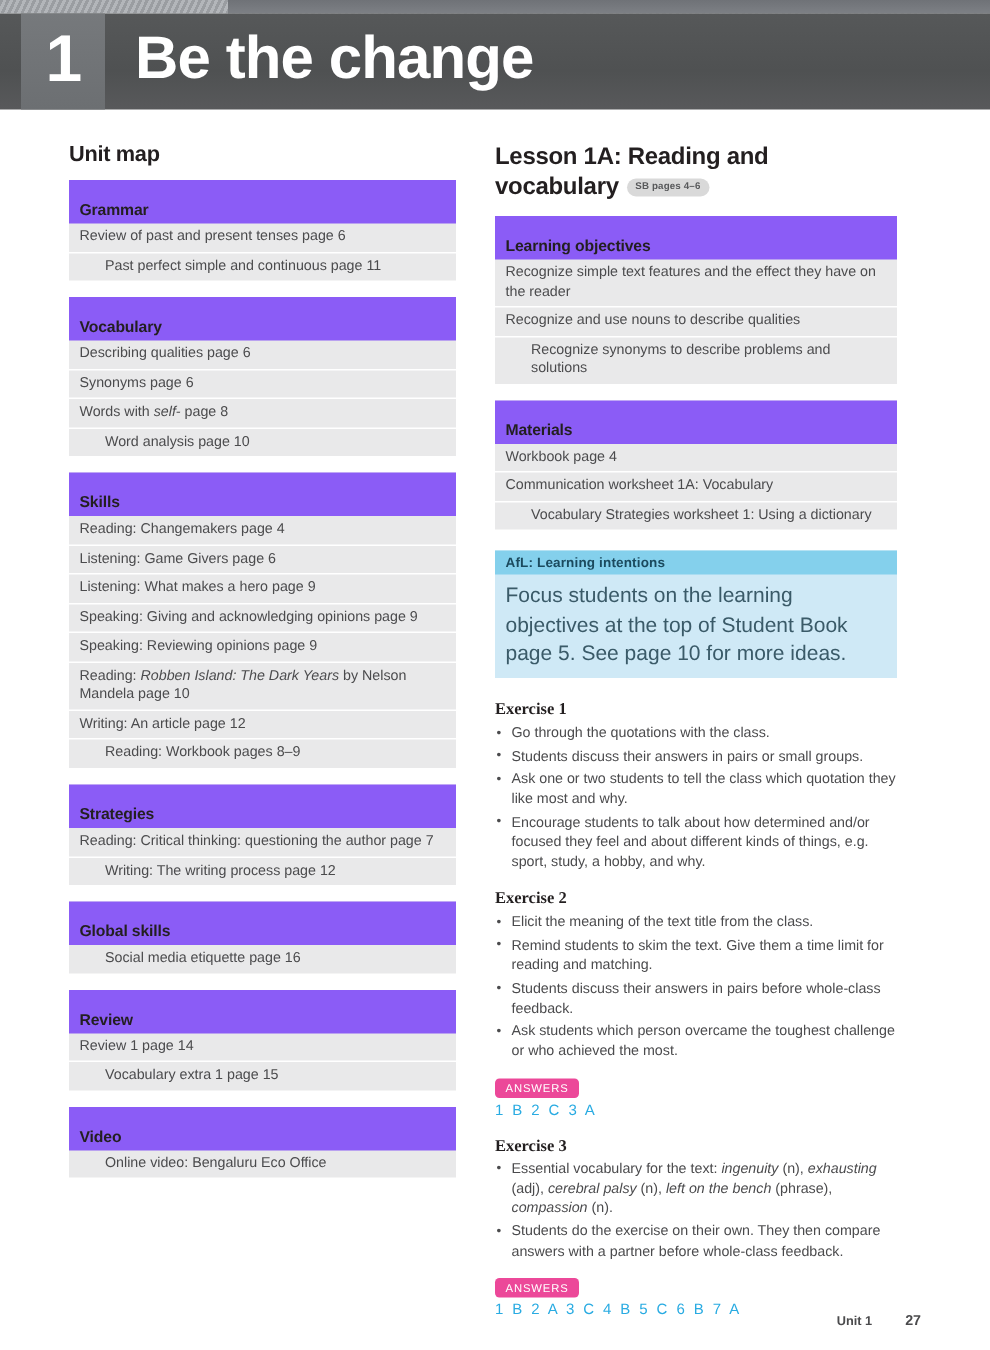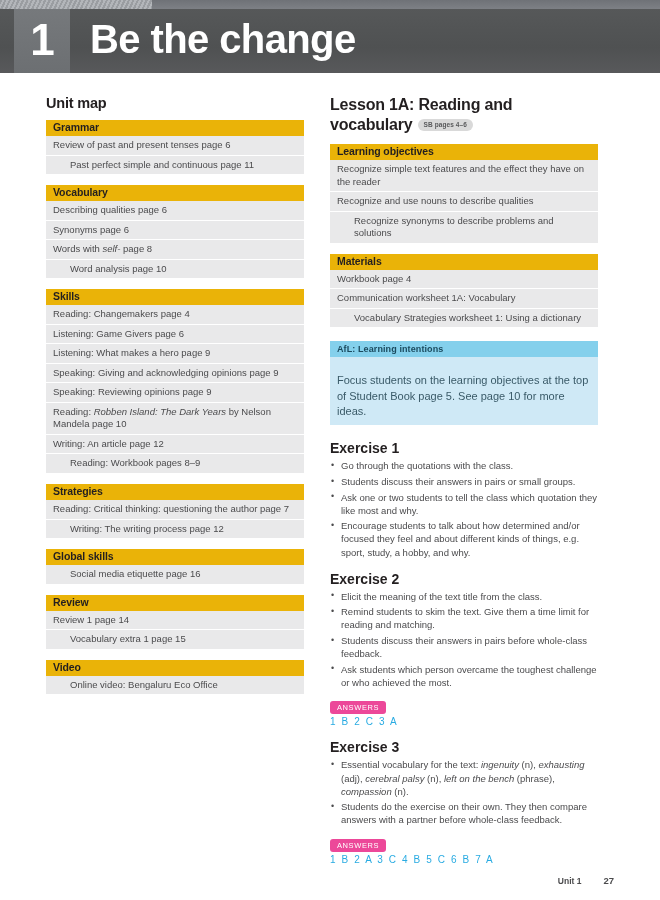--- a/index.html
+++ b/index.html
@@ -122,25 +122,25 @@
     margin-left: 5px;
     white-space: nowrap;
   }
 
   
   .box {
     margin-bottom: 11px;
     background: #e9e9ea;
   }
   .box-head {
-    background: #eab308;
+    background: #8b5cf6;
     font-size: 10.5px;
     font-weight: bold;
     color: #231f20;
-    padding: 1px 7px 3px 7px;
+    padding: 14px 7px 3px 7px;
     letter-spacing: -0.1px;
   }
   .box-row {
     font-size: 9.5px;
     color: #4b4b4d;
     padding: 3px 7px 3px 7px;
     border-bottom: 1.5px solid #ffffff;
     line-height: 1.32;
   }
   .box-row:last-child { border-bottom: none; padding-left: 24px; }
@@ -154,33 +154,34 @@
   }
   .afl-head {
     background: #84d0ec;
     font-size: 9px;
     font-weight: bold;
     color: #1b4a5e;
     padding: 3px 7px;
     letter-spacing: 0.1px;
   }
   .afl-body {
-    font-size: 11px;
+    font-size: 14px;
     color: #3a5a68;
-    padding: 16px 7px 6px 7px;
+    padding: 4px 7px 6px 7px;
     line-height: 1.4;
   }
 
   
   .ex { margin-bottom: 12px; }
   .ex-title {
-    font-size: 14px;
+    font-size: 11px;
     font-weight: bold;
     color: #231f20;
     margin-bottom: 3px;
+    font-family: Liberation Serif, serif;
   }
   ul.bullets {
     margin: 0;
     padding: 0;
     list-style: none;
   }
   ul.bullets > li {
     position: relative;
     padding-left: 11px;
     margin-bottom: 2.5px;

